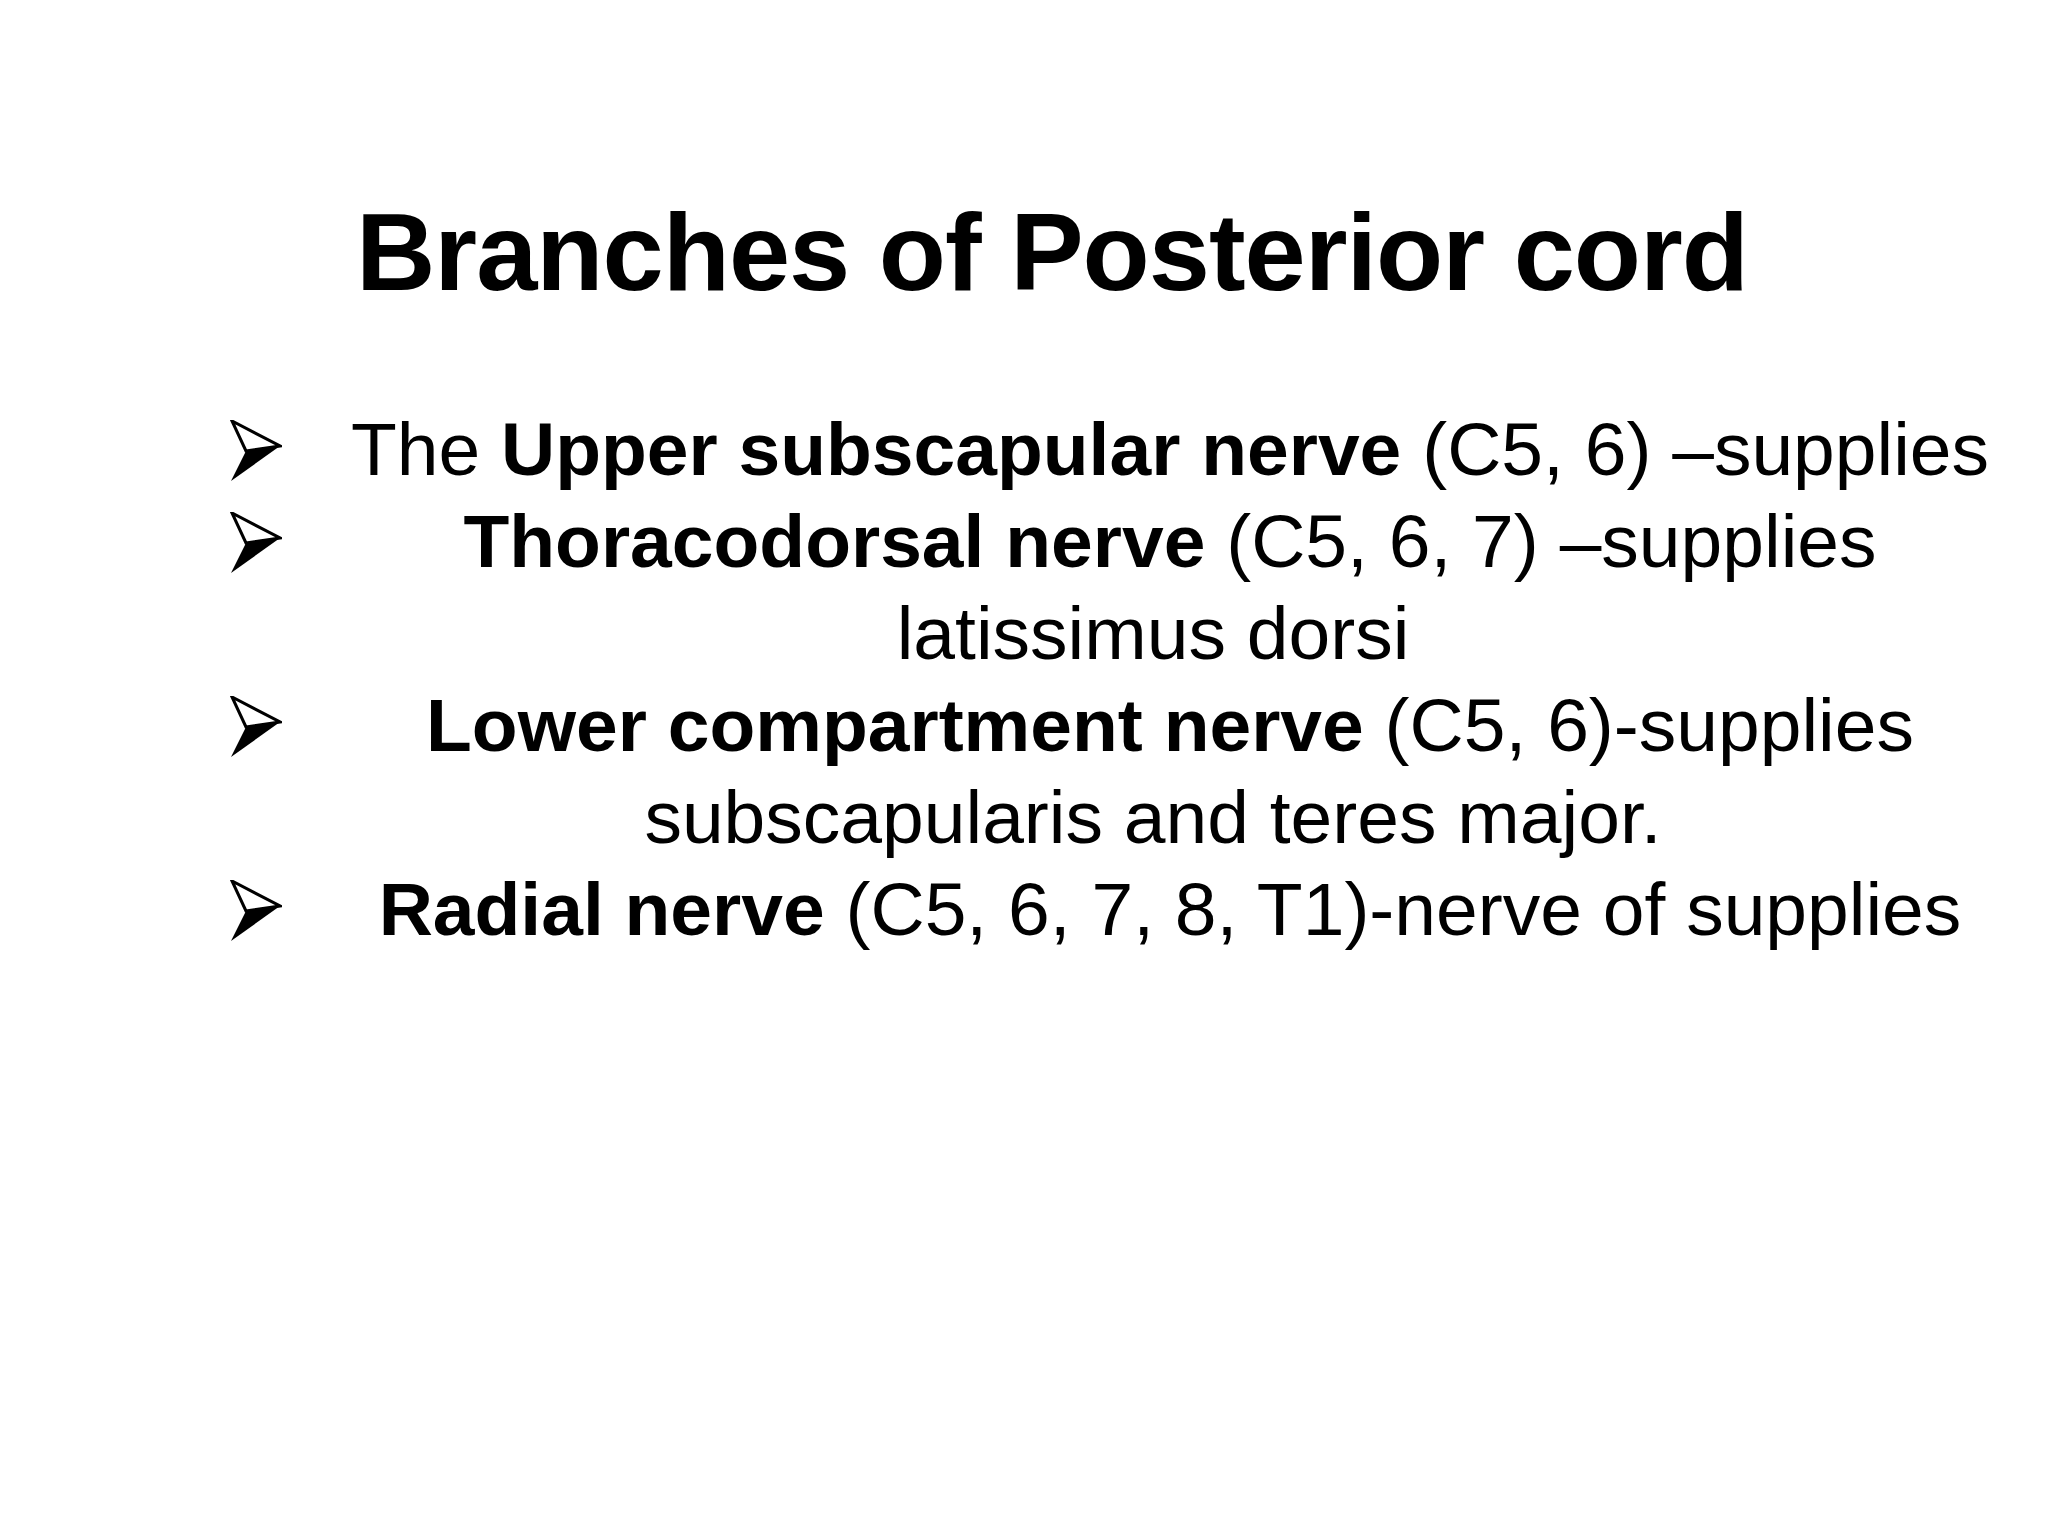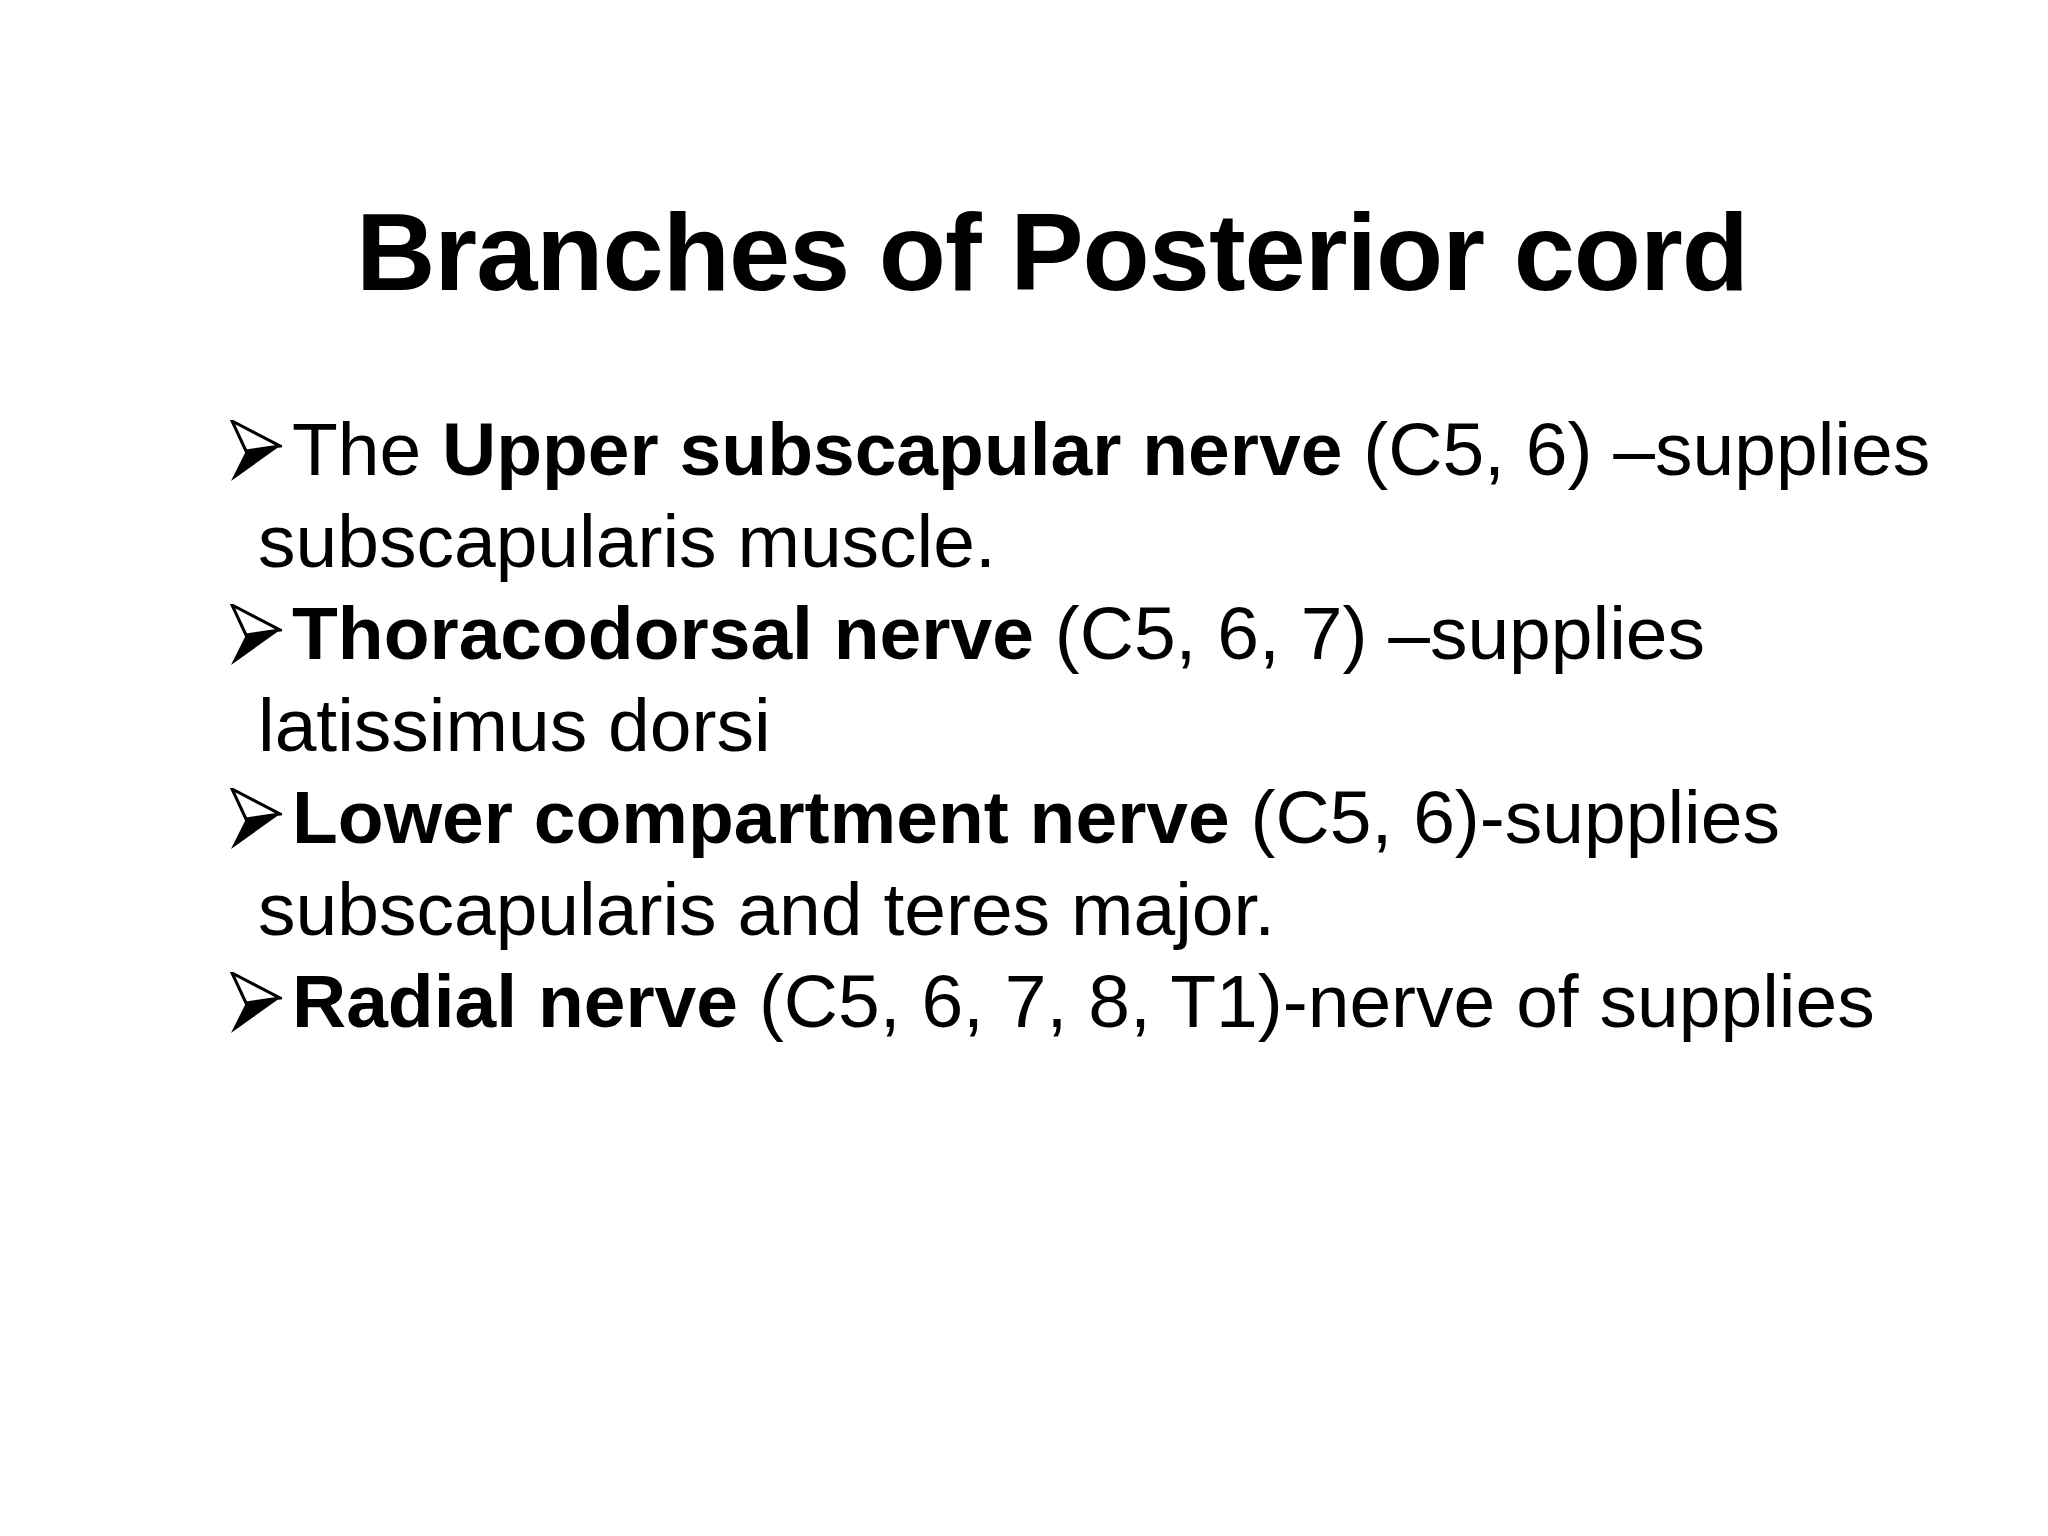--- a/index.html
+++ b/index.html
@@ -13,21 +13,21 @@
   .slide-title{
     position:absolute;top:112px;left:0;width:100%;
     text-align:center;
     font-size:110px;font-weight:bold;line-height:1.2;
     letter-spacing:-1px;
     white-space:nowrap;
     padding-left:28px;
   }
   .bullet-list{
     position:absolute;top:403px;left:0;width:2048px;
-    font-size:75px;line-height:92px;
+    font-size:75px;line-height:92px;text-align:center;
   }
   .bullet{position:relative;}
   .line{white-space:nowrap;height:92px;}
   .line.first{padding-left:292px;position:relative;}
   .line.cont{padding-left:258px;}
   .glyph{
     position:absolute;left:230px;top:17px;
     width:52px;height:62px;display:inline-block;
   }
   .glyph svg{display:block;width:52px;height:62px;}
@@ -42,21 +42,20 @@
   <div class="bullet-list">
       <div class="bullet">
         <div class="line first">
   <span class="glyph">
     <svg viewBox="0 0 52 62" xmlns="http://www.w3.org/2000/svg">
       <polygon points="2,1 50,26 16,31" fill="#ffffff" stroke="#000000" stroke-width="3" stroke-linejoin="miter"></polygon>
       <polygon points="16,31 50,26 1,61" fill="#000000"></polygon>
     </svg>
   </span>
 <span class="seg">The </span><span class="seg-bold">Upper subscapular nerve</span><span class="seg"> (C5, 6) –supplies</span></div>
-        <div class="line cont"><span class="seg">subscapularis muscle.</span></div>
       </div>
       <div class="bullet">
         <div class="line first">
   <span class="glyph">
     <svg viewBox="0 0 52 62" xmlns="http://www.w3.org/2000/svg">
       <polygon points="2,1 50,26 16,31" fill="#ffffff" stroke="#000000" stroke-width="3" stroke-linejoin="miter"></polygon>
       <polygon points="16,31 50,26 1,61" fill="#000000"></polygon>
     </svg>
   </span>
 <span class="seg-bold">Thoracodorsal nerve</span><span class="seg"> (C5, 6, 7) –supplies</span></div>

